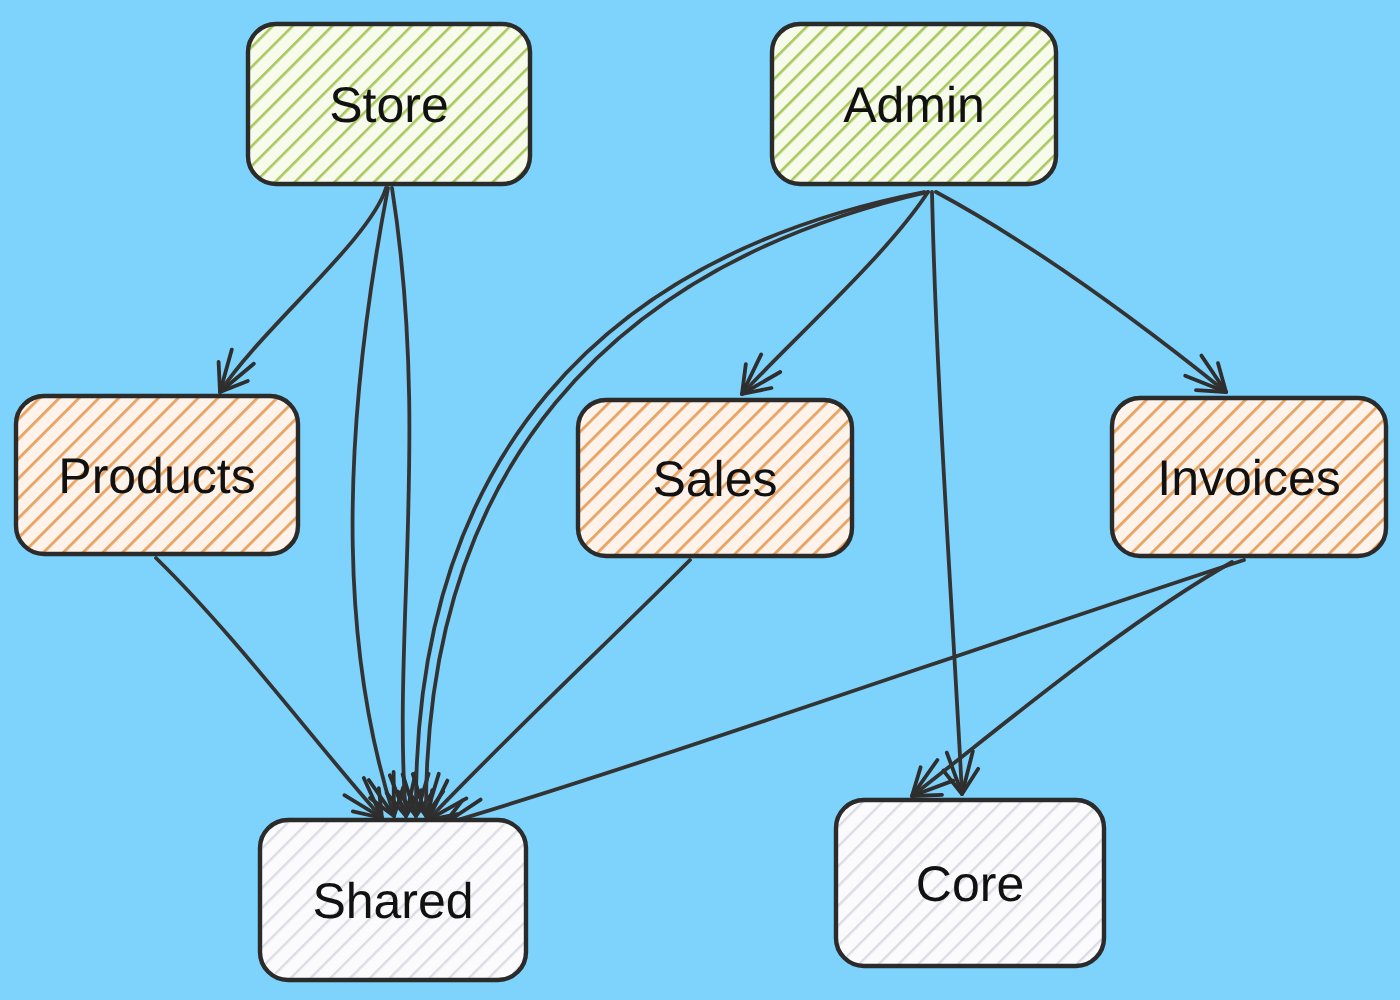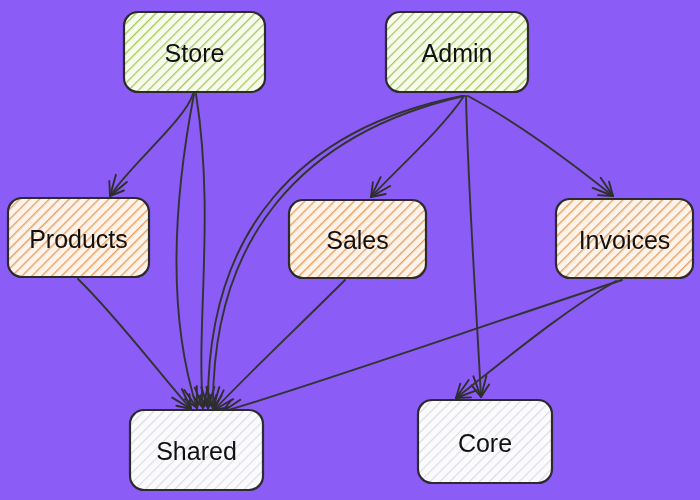--- a/index.html
+++ b/index.html
@@ -9,21 +9,21 @@
     background: #ffffff;
   }
   body {
     font-family: "Liberation Sans", sans-serif;
   }
   #canvas-wrap {
     position: relative;
     width: 700px;
     height: 500px;
     overflow: hidden;
-    background: #8b5cf6;
+    background: #7dd3fc;
   }
   svg#graph {
     display: block;
     width: 700px;
     height: 500px;
   }
   .node-rect {
     stroke: #2b2b2b;
     stroke-width: 2.2;
   }

